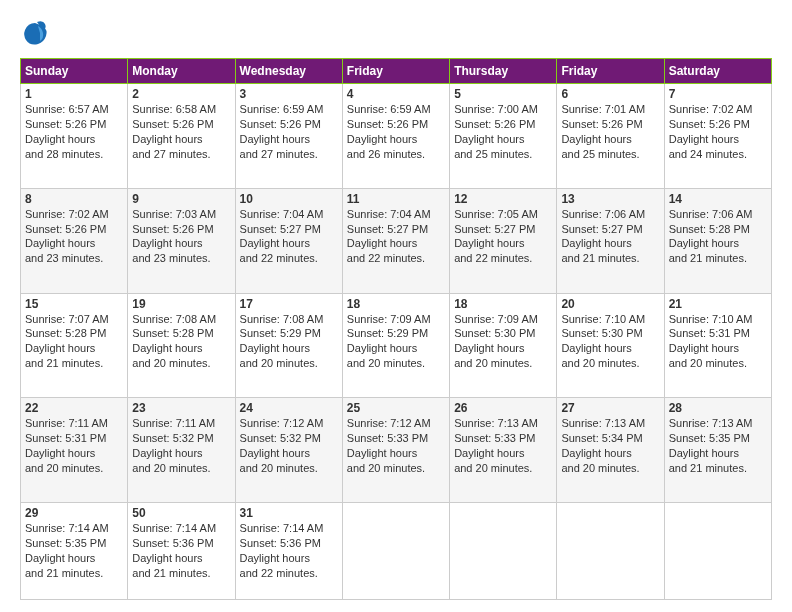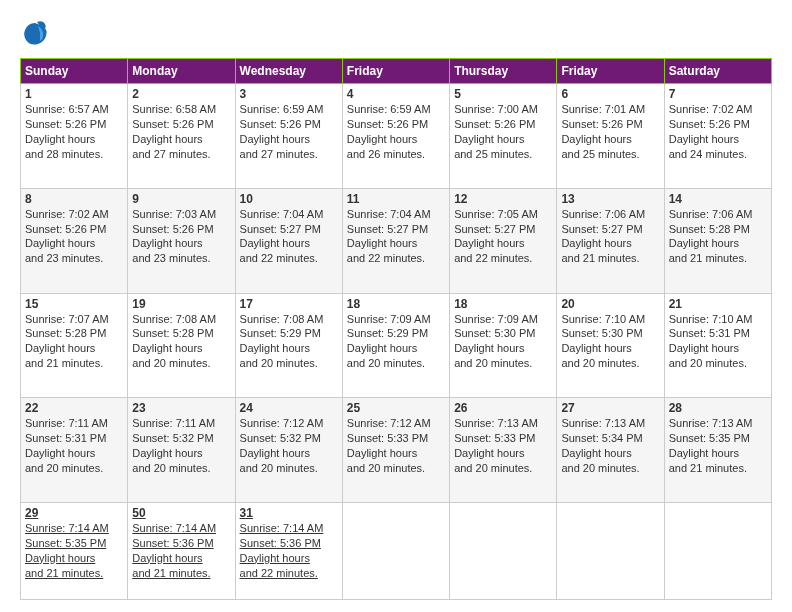--- a/index.html
+++ b/index.html
@@ -94,21 +94,20 @@
     }
     .day-info {
       line-height: 1.35;
       font-size: 11px;
     }
     .empty-cell {
       background: #fff !important;
     }
     .last-row td {
       height: 70px;
-      text-decoration: underline;
     }
   </style>
 </head>
 <body>
 
 <div class="page">
   <div class="header">
     <div class="logo">
       <svg class="logo-icon" viewBox="0 0 30 30">
         <path d="M15 5 Q8 5 5 12 Q3 17 6 22 Q10 28 18 26 Q24 24 26 18 Q28 12 23 8 Z" fill="#1a6db5"></path>

